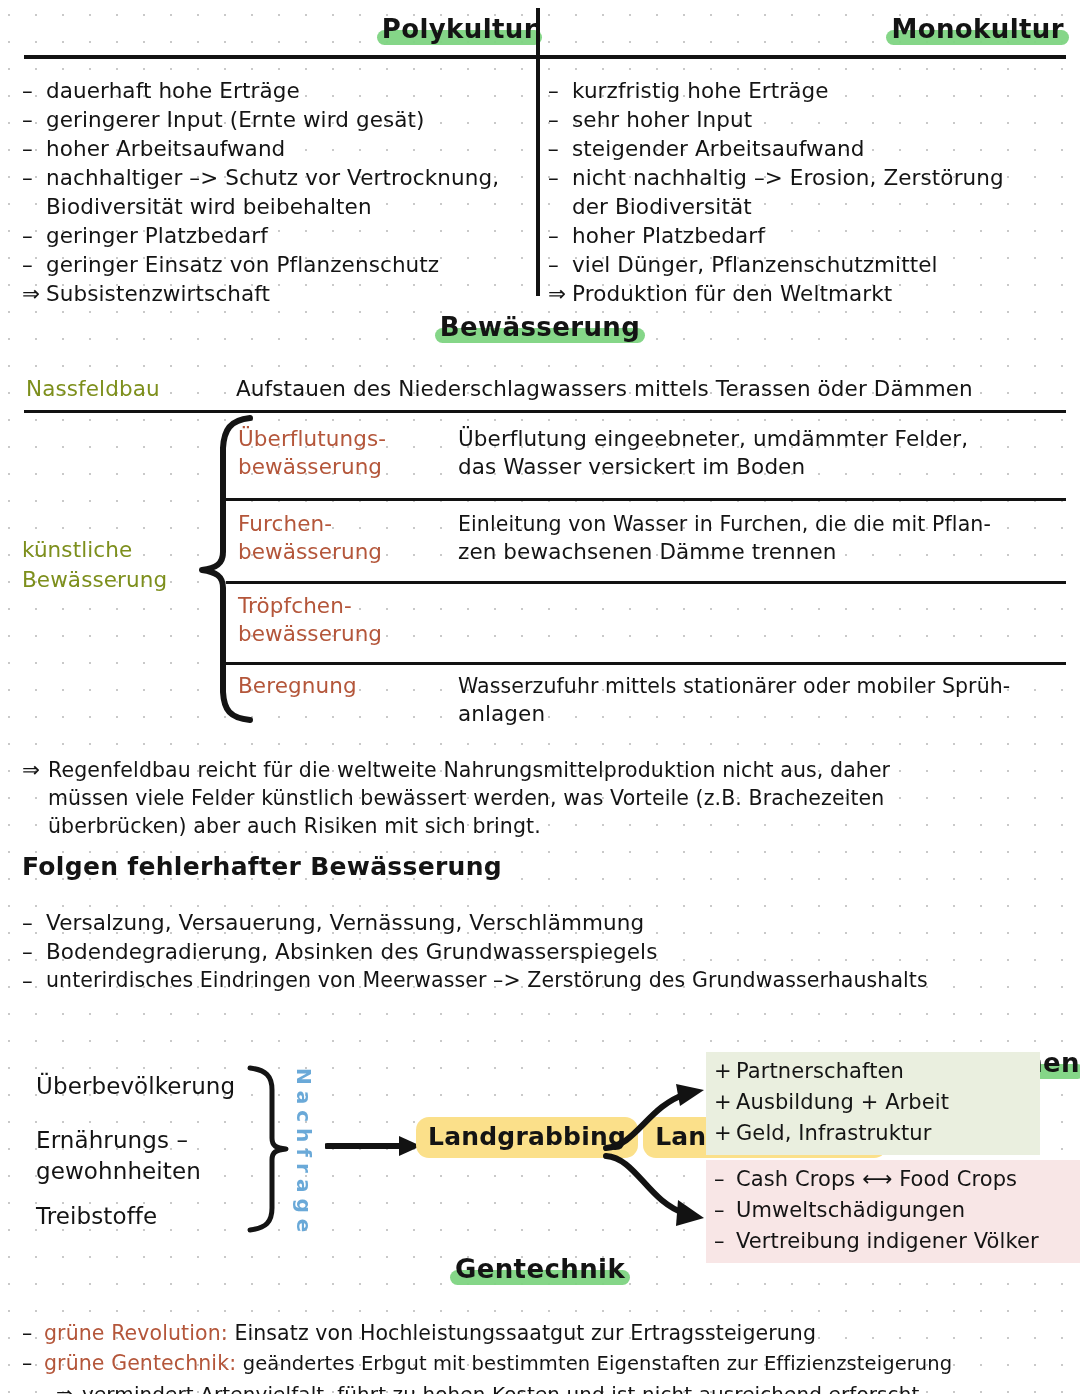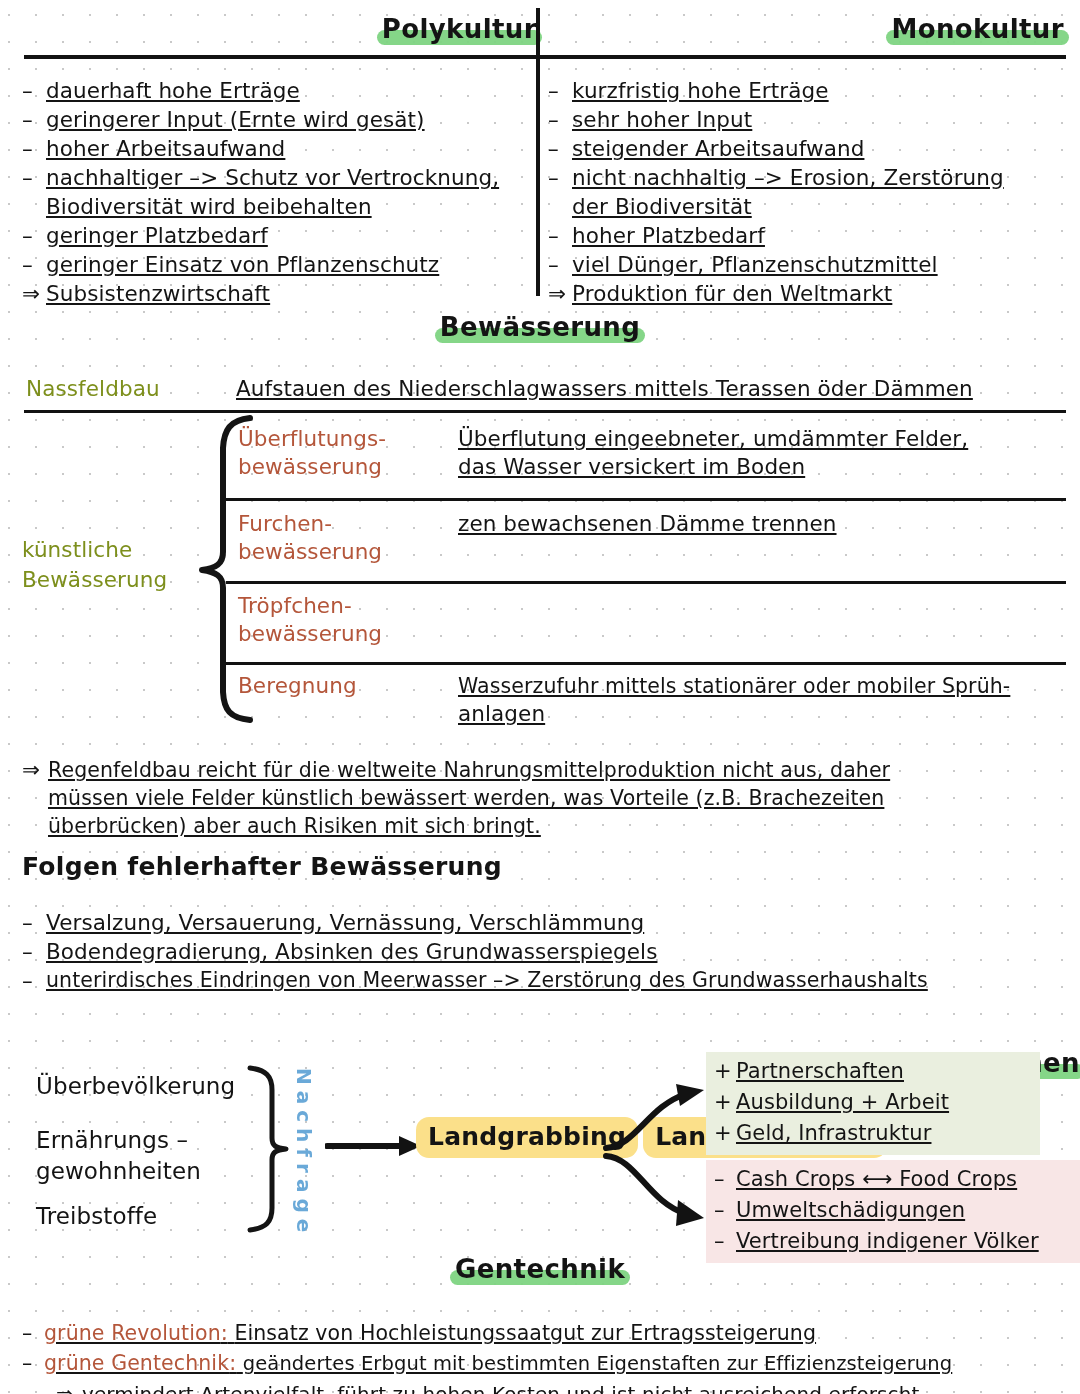--- a/index.html
+++ b/index.html
@@ -73,21 +73,21 @@
   .box-pink{background:#f8e6e6;}
 
   .vert-demand{
     position:absolute;
     writing-mode:vertical-rl;
     font-size:20px;
     letter-spacing:6px;
     color:#6aa9d8;
     font-weight:600;
   }
-  .nowrap{white-space:nowrap;text-decoration:underline;}
+  .nowrap{white-space:nowrap;}
 </style>
 </head>
 <body>
 
 <div id="paper"></div>
 
 <div id="sheet">
 
   <div class="col-title" id="t-poly">
     <span class="hw heading hl-green">Polykultur</span>
@@ -197,20 +197,21 @@
     <div class="nowrap">Überflutung eingeebneter, umdämmter Felder,</div>
     <div class="nowrap">das Wasser versickert im Boden</div>
   </div>
   <div class="rule-h" style="left:226px;top:498px;width:840px;height:3px;"></div>
 
   <div class="tbl-lbl hw bodytxt terra" style="left:238px;top:510px;line-height:28px;">
     <div>Furchen-</div>
     <div>bewässerung</div>
   </div>
   <div class="tbl-lbl hw bodytxt" style="left:458px;top:510px;width:620px;line-height:28px;">
+    <div class="nowrap" style="font-size:20.5px;">Einleitung von Wasser in Furchen, die die mit Pflan-</div>
     <div class="nowrap">zen bewachsenen Dämme trennen</div>
   </div>
   <div class="rule-h" style="left:226px;top:581px;width:840px;height:3px;"></div>
 
   <div class="tbl-lbl hw bodytxt terra" style="left:238px;top:592px;line-height:28px;">
     <div>Tröpfchen-</div>
     <div>bewässerung</div>
   </div>
   <div class="rule-h" style="left:226px;top:662px;width:840px;height:3px;"></div>
 

